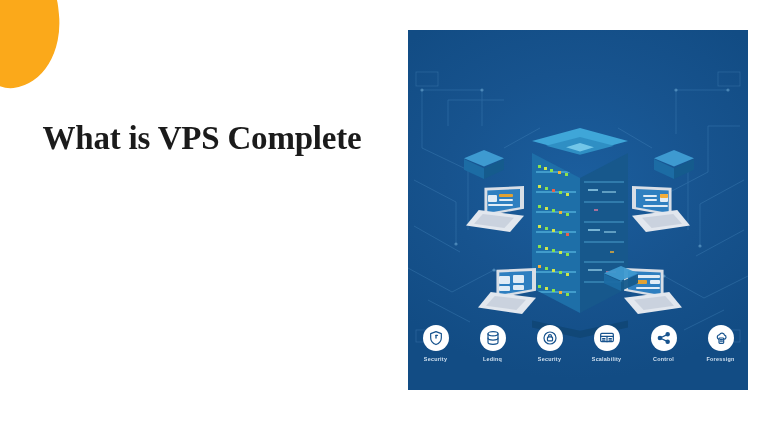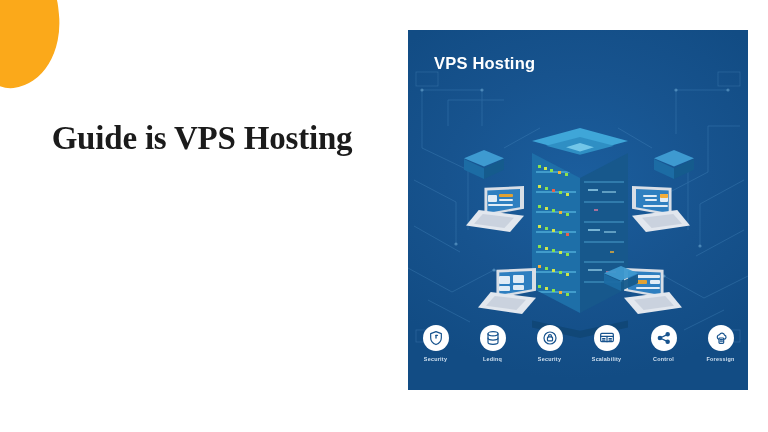--- a/index.html
+++ b/index.html
@@ -165,21 +165,21 @@
   }
 </style>
 </head>
 <body>
 
 <div class="stage">
 
   <div class="blob"></div>
 
   <div class="textcol">
-    <h1 class="headline">Guide is VPS Hosting</h1>
+    <h1 class="headline">What is VPS Complete</h1>
   </div>
 
   <div class="panel">
 
     <svg class="traces" viewBox="0 0 340 360" preserveAspectRatio="none">
       <g stroke="#4f90c4" stroke-width="0.8" fill="none" opacity="0.38">
         <path d="M14 60 L14 118 L60 140"></path>
         <path d="M14 60 L74 60 L74 96"></path>
         <path d="M40 96 L40 70 L96 70"></path>
         <path d="M6 150 L48 172 L48 214"></path>
@@ -210,21 +210,20 @@
           <circle cx="256" cy="246" r="1.6"></circle>
       </g>
       <g stroke="#6aa9d6" stroke-width="0.7" fill="none" opacity="0.3">
         <rect x="8" y="42" width="22" height="14"></rect>
         <rect x="310" y="42" width="22" height="14"></rect>
         <rect x="8" y="300" width="20" height="12"></rect>
         <rect x="312" y="300" width="20" height="12"></rect>
       </g>
     </svg>
 
-    <div class="panel-title">VPS Hosting</div>
 
     <div class="scene">
 
       <div class="iso box" style="left:56px;top:120px;">
         <div class="t"></div>
           <div class="l"></div>
           <div class="r"></div>
       </div>
 
       <div class="iso box" style="left:246px;top:120px;">

